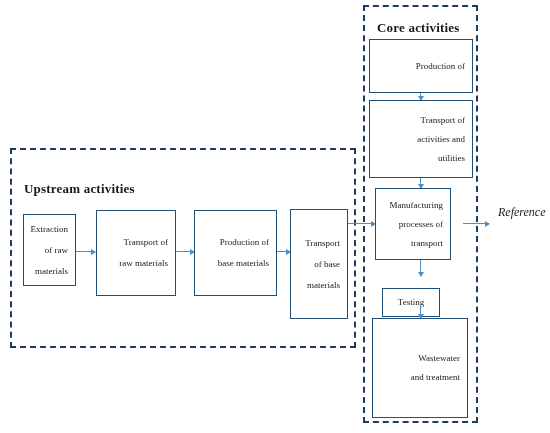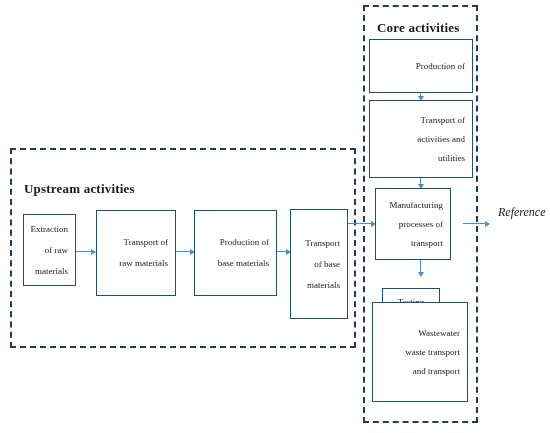--- a/index.html
+++ b/index.html
@@ -168,23 +168,22 @@
   <div class="arrow-h" style="left:463px; top:223px; width:26px;"></div>
 
   <div class="arrow-v" style="left:420px; top:260px; height:16px;"></div>
 
   <div class="box center-text" style="left:382px; top:288px; width:58px; height:29px;">
     <span class="line">Testing</span>
   </div>
 
   <div class="arrow-v" style="left:420px; top:305px; height:13px;"></div>
 
-  <div class="box tight" style="left:372px; top:302px; width:96px; height:100px;">
+  <div class="box tight" style="left:372px; top:318px; width:96px; height:100px;">
     <span class="line">Wastewater</span>
-    <span class="line">waste transport</span>
-    <span class="line">and transport</span>
+    <span class="line">and treatment</span>
   </div>
 
   <div class="ref-flow" style="left:498px; top:202px;">
     <div>Reference</div>
   </div>
 
 </div>
 
 </body></html>

